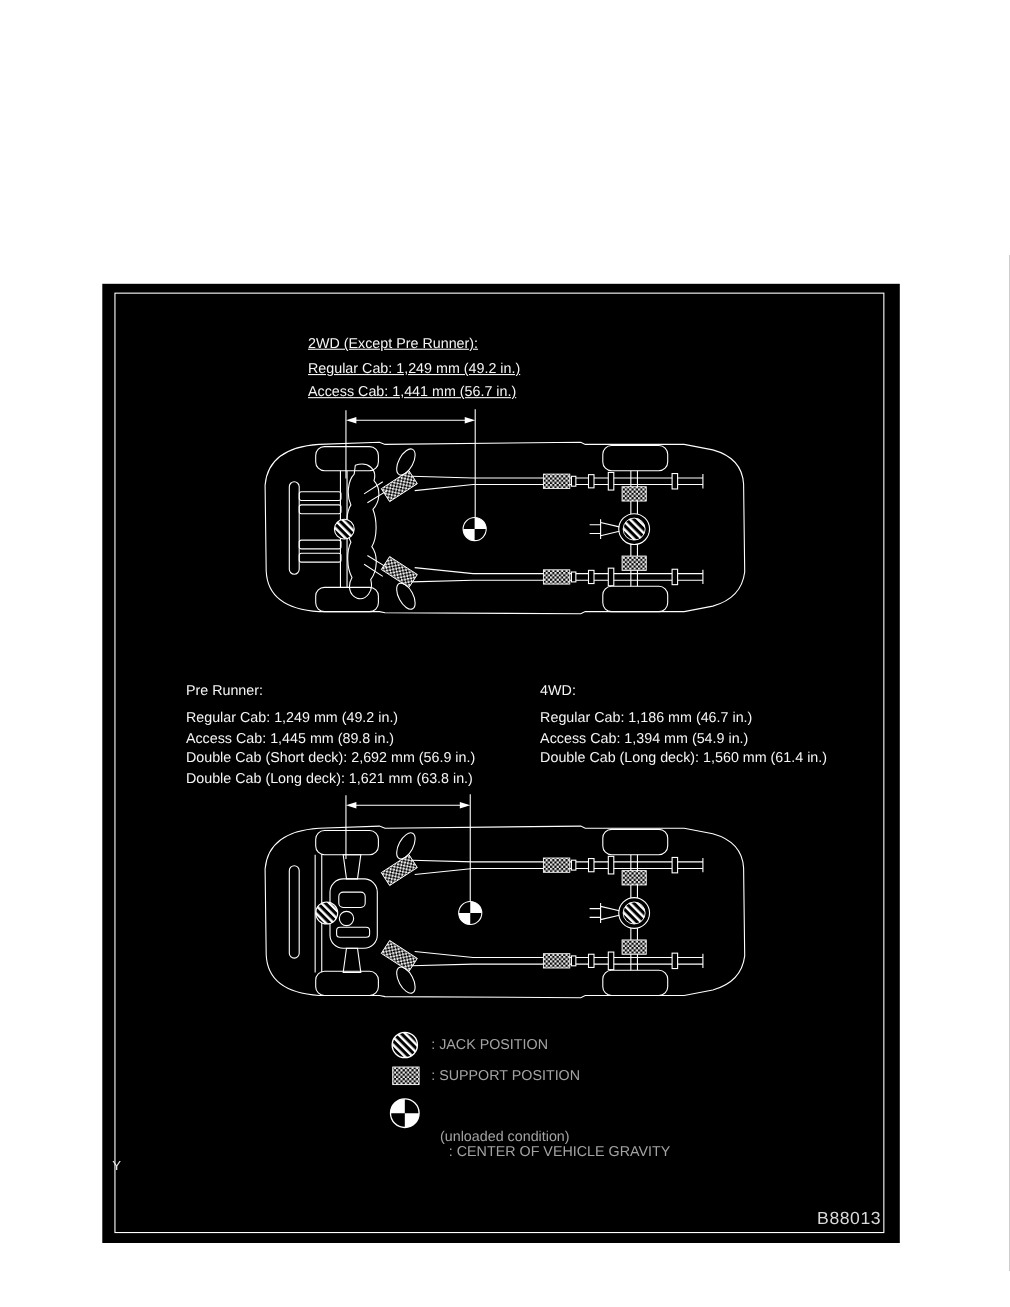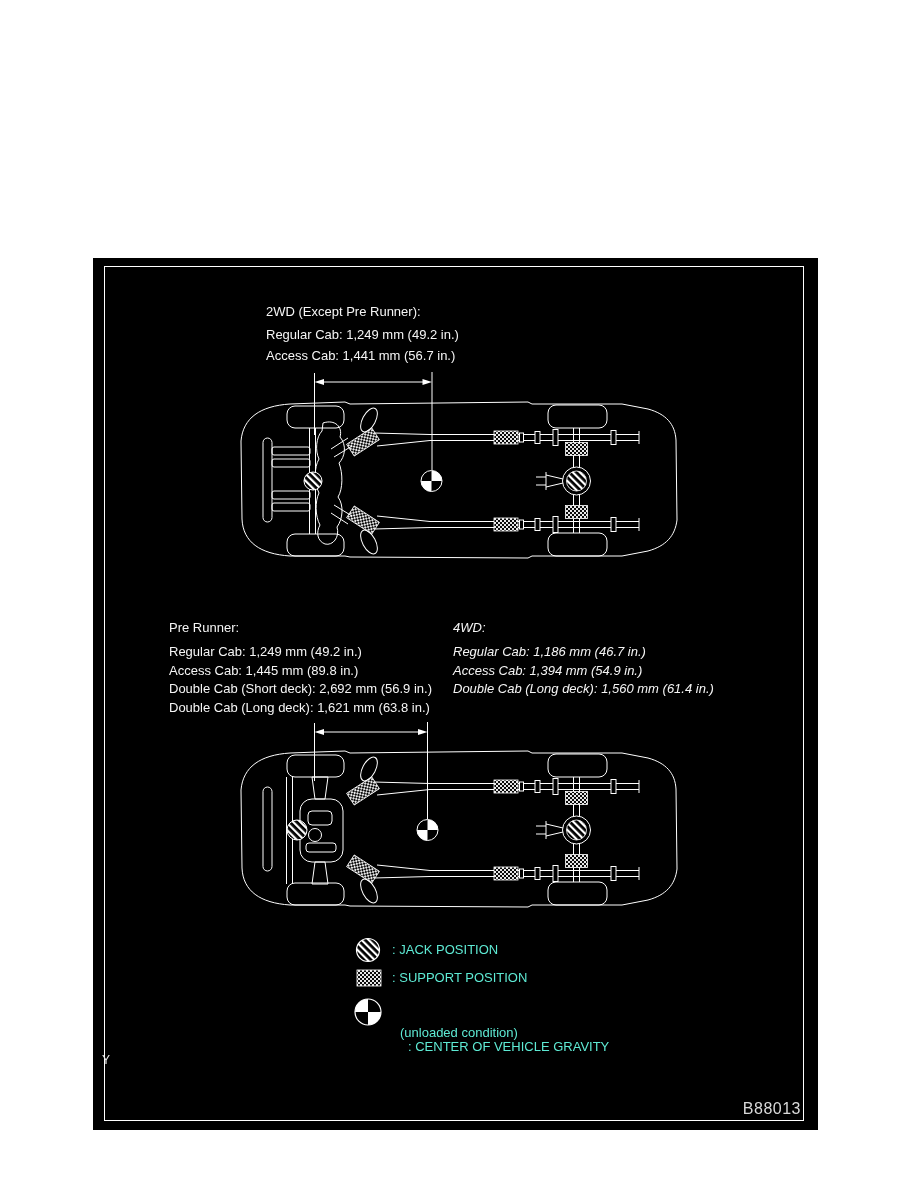--- a/index.html
+++ b/index.html
@@ -14,24 +14,24 @@
   .inner-border{
     position:absolute;left:11px;top:8px;right:14px;bottom:9px;
     border:1px solid #fff;pointer-events:none;
   }
   .diagram-svg{position:absolute;left:0;top:0;}
   .tb{position:absolute;color:#f5f5f5;font-size:13px;white-space:nowrap;}
   .tb .hd{line-height:20px;margin:0 0 2px 0;}
   .tb .ln{line-height:21px;margin:0;}
   .tb.small .hd{margin-bottom:5px;}
   .tb.small .ln{line-height:18.5px;}
-  .tb-2wd{left:173px;top:44px;}
+  .tb-2wd{left:187px;top:44px;text-decoration:underline;}
   .tb-pre{left:76px;top:360px;}
-  .tb-4wd{left:360px;top:360px;font-style:italic;}
-  .legend-label{position:absolute;color:#5eead4;font-size:13px;white-space:nowrap;text-align:right;}
+  .tb-4wd{left:398px;top:360px;}
+  .legend-label{position:absolute;color:#a3a3a3;font-size:13px;white-space:nowrap;text-align:right;}
   .lg-jack{left:299px;top:684px;}
   .lg-support{left:299px;top:712px;}
   .lg-cg{left:299px;top:781px;margin-left:16px;}
   .lg-cg-note{left:307px;top:767px;}
   .y-label{position:absolute;left:9px;top:795px;color:#e8e8e8;font-size:12px;}
   .fig-code{position:absolute;right:17px;top:842px;color:#d9d9d9;font-size:16px;letter-spacing:.5px;}
 </style>
 </head>
 <body>
 

